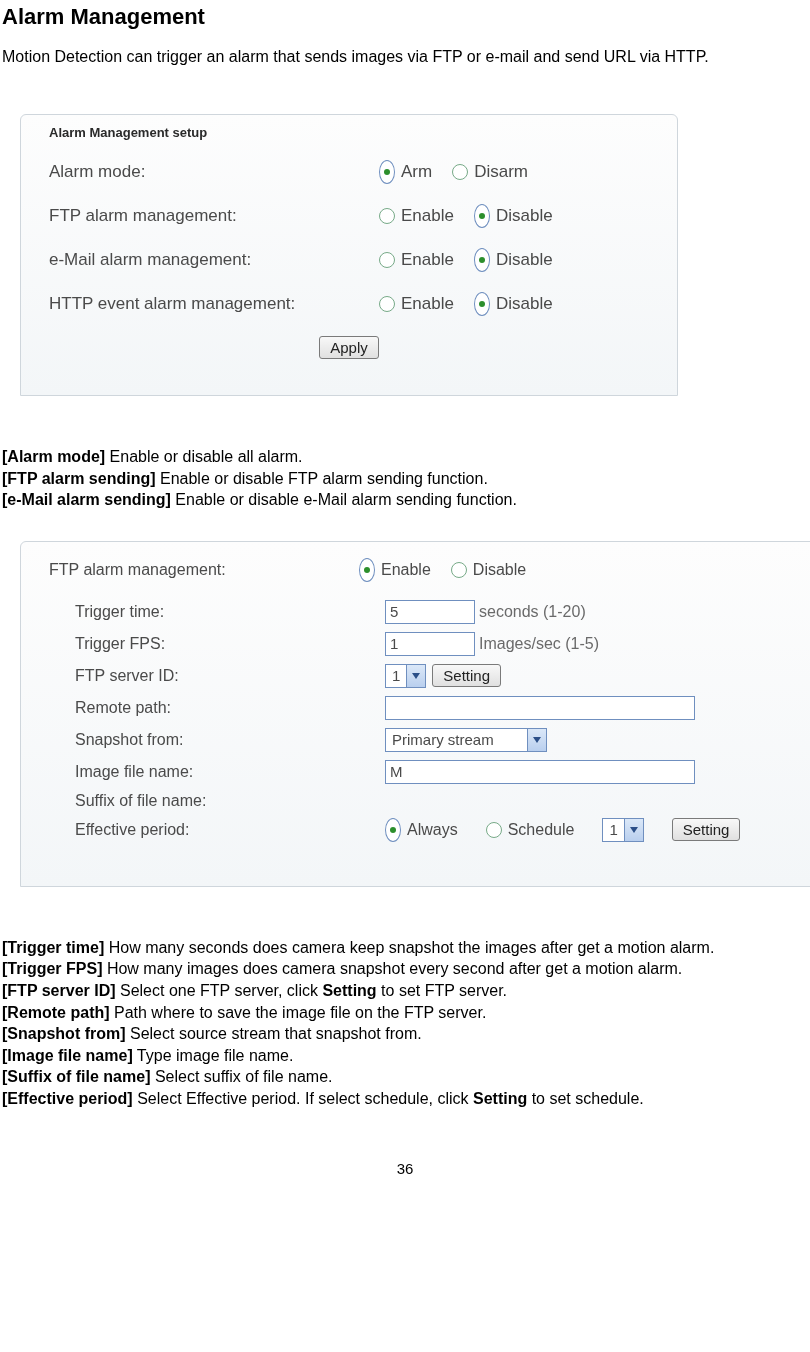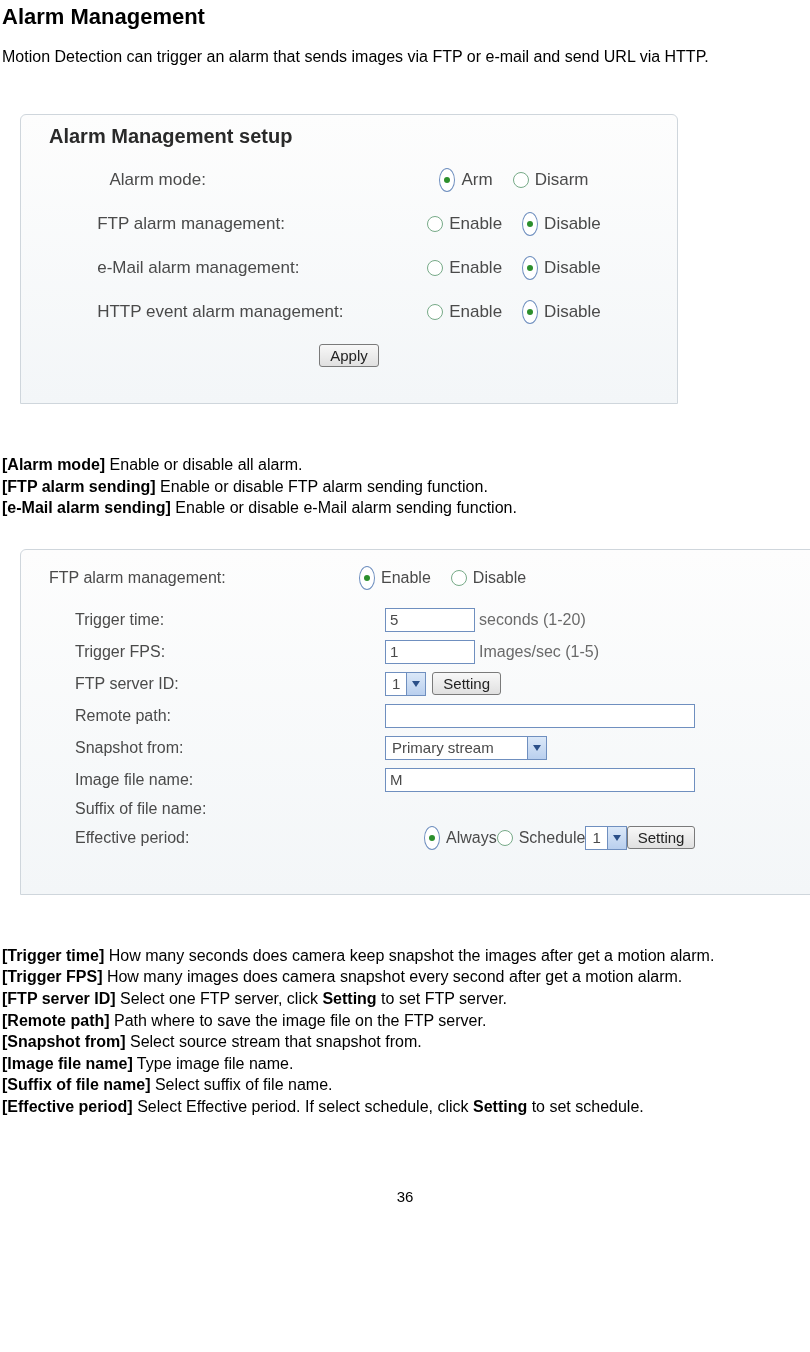--- a/index.html
+++ b/index.html
@@ -2,42 +2,42 @@
 <html><head>
 <meta charset="utf-8">
 <style>
   html,body{margin:0;padding:0;background:#fff;color:#000;}
   body{font-family:Arial,Helvetica,sans-serif;font-size:16px;width:810px;padding:4px 2px 40px 2px;box-sizing:border-box;}
   h1{font-size:22px;font-weight:bold;margin:0 0 18px 0;}
   .intro{font-size:16px;margin-bottom:48px;}
   .panel{background:linear-gradient(#fdfdfd,#f3f6f8);border:1px solid #cfd6dc;border-radius:6px 6px 0 0;padding:10px 28px 36px 28px;margin:0 18px 0 18px;color:#3a3a3a;}
   .panel1{width:600px;}
   .panel2{width:740px;}
-  .panel-title{font-weight:bold;font-size:20px;color:#2a2a2a;margin-bottom:20px;}
-  .row{display:flex;align-items:center;margin:12px 0 20px 0;font-size:17px;color:#4a4a4a;justify-content:center;}
+  .panel-title{font-weight:bold;font-size:13px;color:#2a2a2a;margin-bottom:20px;}
+  .row{display:flex;align-items:center;margin:12px 0 20px 0;font-size:17px;color:#4a4a4a;}
   .row2{display:flex;align-items:center;margin:6px 0 8px 0;font-size:16px;color:#4a4a4a;}
   .lbl{flex:0 0 330px;}
   .lbl2{flex:0 0 310px;}
   .radio-group{display:flex;align-items:center;gap:20px;}
   .radio{display:inline-flex;align-items:center;gap:6px;}
   .rdot{width:14px;height:14px;border:1px solid #7a8;border-radius:50%;display:inline-flex;align-items:center;justify-content:center;background:#fff;}
   .rdot.sel::after{content:"";width:6px;height:6px;border-radius:50%;background:#2c8f2c;}
   .btn{display:inline-block;border:1px solid #7a7a7a;background:linear-gradient(#f8f8f8,#e0e0e0);padding:2px 10px;border-radius:3px;font-size:15px;color:#222;}
   .apply-wrap{text-align:center;}
   .txtbox{border:1px solid #6f8fbf;background:#fff;height:22px;padding:0 4px;font-size:15px;display:inline-flex;align-items:center;}
   .txtbox.w70{width:80px;}
   .txtbox.w300{width:300px;}
   .sel{border:1px solid #6f8fbf;background:#fff;height:22px;display:inline-flex;align-items:center;font-size:15px;}
   .sel .seltxt{padding:0 6px;}
   .selbtn{width:18px;height:22px;background:linear-gradient(#dbe8f8,#b9cfee);display:inline-flex;align-items:center;justify-content:center;border-left:1px solid #6f8fbf;}
   .selbtn svg{width:8px;height:6px;}
   .hint{color:#6a6a6a;margin-left:4px;}
   .defs{margin:50px 0 30px 0;font-size:16px;line-height:1.35;}
   .defs div{margin:0;}
-  .pgnum{text-align:center;font-size:15px;margin-top:70px;}
+  .pgnum{text-align:center;font-size:15px;margin-top:50px;}
   .gap-sm{display:inline-block;width:6px;}
   b{font-weight:bold;}
 </style>
 </head>
 <body>
 
 <h1>Alarm Management</h1>
 <div class="intro">Motion Detection can trigger an alarm that sends images via FTP or e-mail and send URL via HTTP.</div>
 
 <div class="panel panel1">
@@ -173,21 +173,21 @@
       <div class="lbl2">Image file name:</div>
       <span class="txtbox w300">M</span>
     </div>
 
     <div class="row2">
       <div class="lbl2">Suffix of file name:</div>
     </div>
 
     <div class="row2">
       <div class="lbl2">Effective period:</div>
-      <div class="radio-group" style="gap:0;margin-left:39px;">
+      <div class="radio-group" style="gap:28px;">
         <span class="radio">
             <span class="rdot sel"></span>
             <span>Always</span>
           </span>
         <span class="radio">
             <span class="rdot"></span>
             <span>Schedule</span>
           </span>
         <span class="sel">
           <span class="seltxt">1</span>

